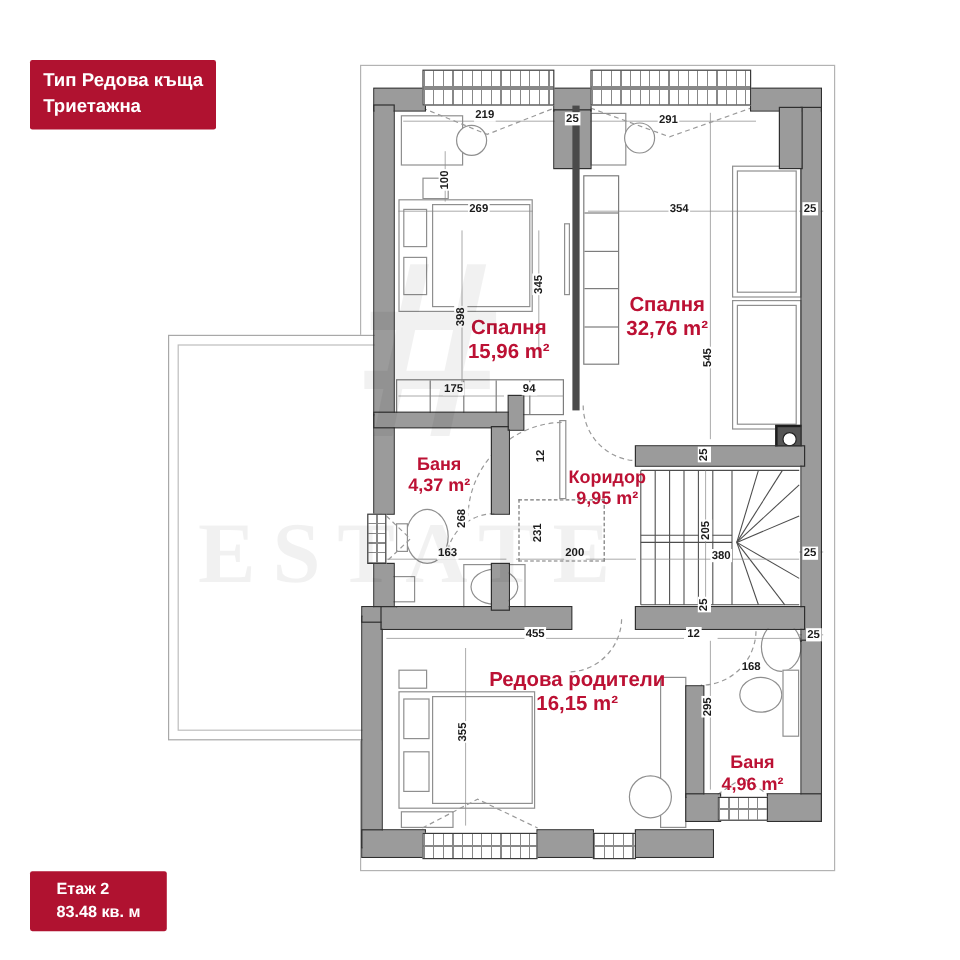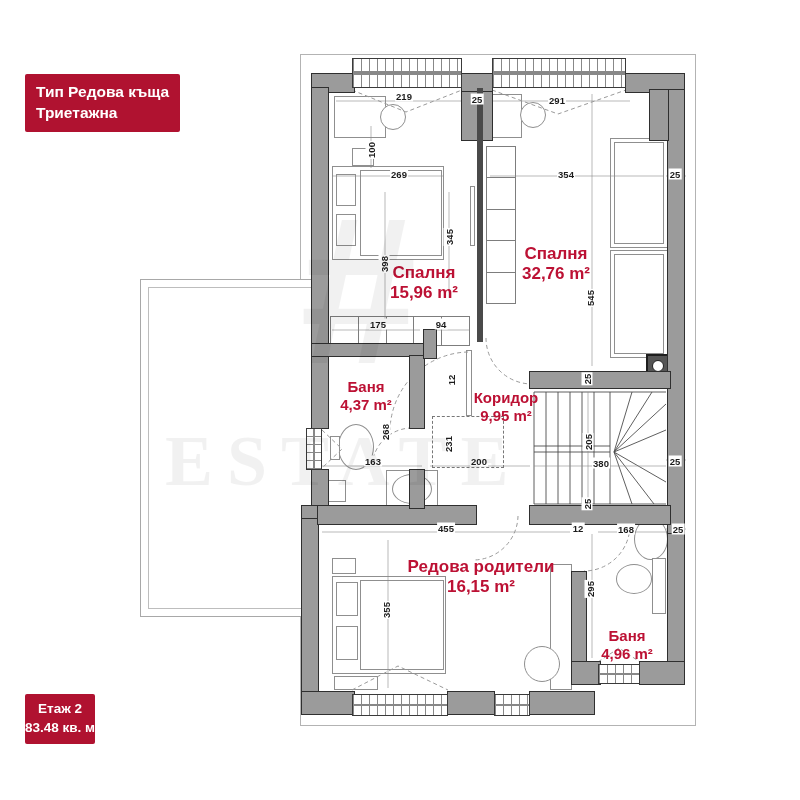--- a/index.html
+++ b/index.html
@@ -2,21 +2,21 @@
 <html><head>
 <meta charset="utf-8">
 <style>
   *{box-sizing:border-box;margin:0;padding:0;}
   html,body{background:#fff;}
   body{font-family:"Liberation Sans",sans-serif;}
   #canvas{position:relative;width:800px;height:800px;background:#fff;overflow:hidden;}
 
   .badge{position:absolute;color:#fff;font-weight:bold;z-index:70;border-radius:2px;}
   #badge-top{left:25px;top:50px;padding:8px 11px;font-size:15.5px;line-height:1.35;}
-  #badge-bottom{left:25px;top:694px;padding:6px 0;font-size:13.5px;line-height:1.4;text-align:center;}
+  #badge-bottom{left:25px;top:726px;padding:6px 22px;font-size:13.5px;line-height:1.4;}
 
   #outline{position:absolute;border:1px solid #b3b3b3;z-index:1;}
   #terrace-outer{position:absolute;border:1px solid #a8a8a8;z-index:1;background:#fff;}
   #terrace-inner{position:absolute;border:1px solid #bdbdbd;z-index:1;}
 
   .wall{position:absolute;background:#9b9b9b;outline:1px solid #2f2f2f;z-index:10;}
   .thinwall{position:absolute;background:#4a4a4a;z-index:10;}
   .win{position:absolute;background:#fff;border:1px solid #3a3a3a;z-index:12;}
   .win.h{background-image:repeating-linear-gradient(90deg,#888 0 1px,transparent 1px 8px),linear-gradient(to bottom,transparent 44%,#888 44%,#888 56%,transparent 56%);}
   .win.v{background-image:repeating-linear-gradient(0deg,#888 0 1px,transparent 1px 8px),linear-gradient(to right,transparent 44%,#888 44%,#888 56%,transparent 56%);}
@@ -40,21 +40,21 @@
   .roomlabel{position:absolute;font-weight:bold;text-align:center;transform:translate(-50%,-50%);z-index:45;line-height:1.18;white-space:nowrap;}
 
   #watermark{position:absolute;left:0;top:0;width:800px;height:800px;z-index:60;pointer-events:none;}
   #wm-logo{position:absolute;left:300px;top:170px;font-size:210px;font-weight:bold;color:#000;opacity:0.05;font-family:"Liberation Sans",sans-serif;}
   #wm-text{position:absolute;left:165px;top:420px;font-size:72px;letter-spacing:14px;color:#000;opacity:0.05;font-family:"Liberation Serif",serif;font-weight:bold;}
 </style>
 </head>
 <body>
 
 <div id="canvas">
-  <div class="badge" id="badge-top" style="background: rgb(176, 18, 48); margin-top: 24px;">
+  <div class="badge" id="badge-top" style="background: rgb(176, 18, 48);">
     <div>Тип Редова къща</div>
     <div>Триетажна</div>
   </div>
 
   <div id="outline" style="left: 300px; top: 54px; width: 396px; height: 672px;"></div>
   <div id="terrace-outer" style="left: 140px; top: 279px; width: 178px; height: 338px;"></div>
   <div id="terrace-inner" style="left: 148px; top: 287px; width: 170px; height: 322px;"></div>
 
   <svg id="lines" width="800" height="800">
       <line x1="534" y1="392" x2="666" y2="392" stroke="#4d4d4d" stroke-width="0.9"></line>
@@ -208,21 +208,21 @@
       <span class="dim" style="left: 479px; top: 461px;">200</span>
       <span class="dim rot" style="left: 588px; top: 442px;">205</span>
       <span class="dim" style="left: 601px; top: 463px;">380</span>
       <span class="dim" style="left: 675px; top: 461px;">25</span>
       <span class="dim rot" style="left: 587px; top: 379px;">25</span>
       <span class="dim rot" style="left: 587px; top: 504px;">25</span>
       <span class="dim" style="left: 446px; top: 528px;">455</span>
       <span class="dim" style="left: 578px; top: 528px;">12</span>
       <span class="dim rot" style="left: 386px; top: 610px;">355</span>
       <span class="dim rot" style="left: 590px; top: 589px;">295</span>
-      <span class="dim" style="left: 626px; top: 529px;">168</span>
+      <span class="dim" style="left: 626px; top: 556px;">168</span>
       <span class="dim" style="left: 678px; top: 529px;">25</span>
       <div class="roomlabel" style="left: 424px; top: 283px; font-size: 17px; color: rgb(188, 17, 52);">
         <div>Спалня</div>
         <div>15,96 m²</div>
       </div>
       <div class="roomlabel" style="left: 556px; top: 264px; font-size: 17px; color: rgb(188, 17, 52);">
         <div>Спалня</div>
         <div>32,76 m²</div>
       </div>
       <div class="roomlabel" style="left: 366px; top: 396px; font-size: 15px; color: rgb(188, 17, 52);">

